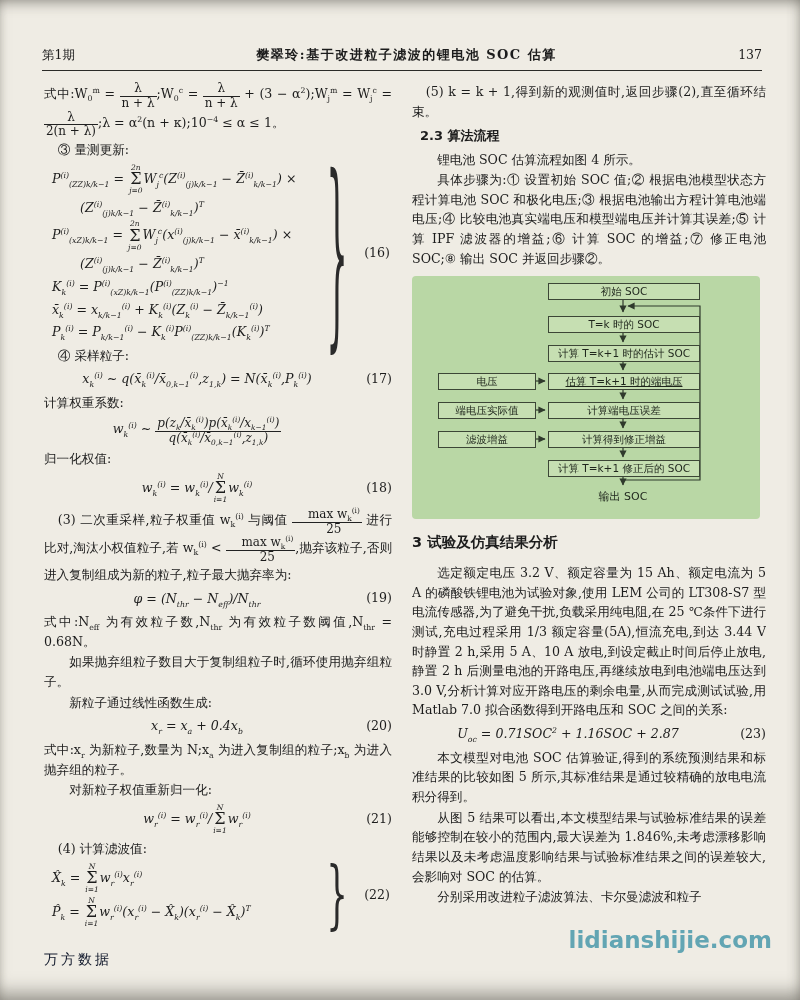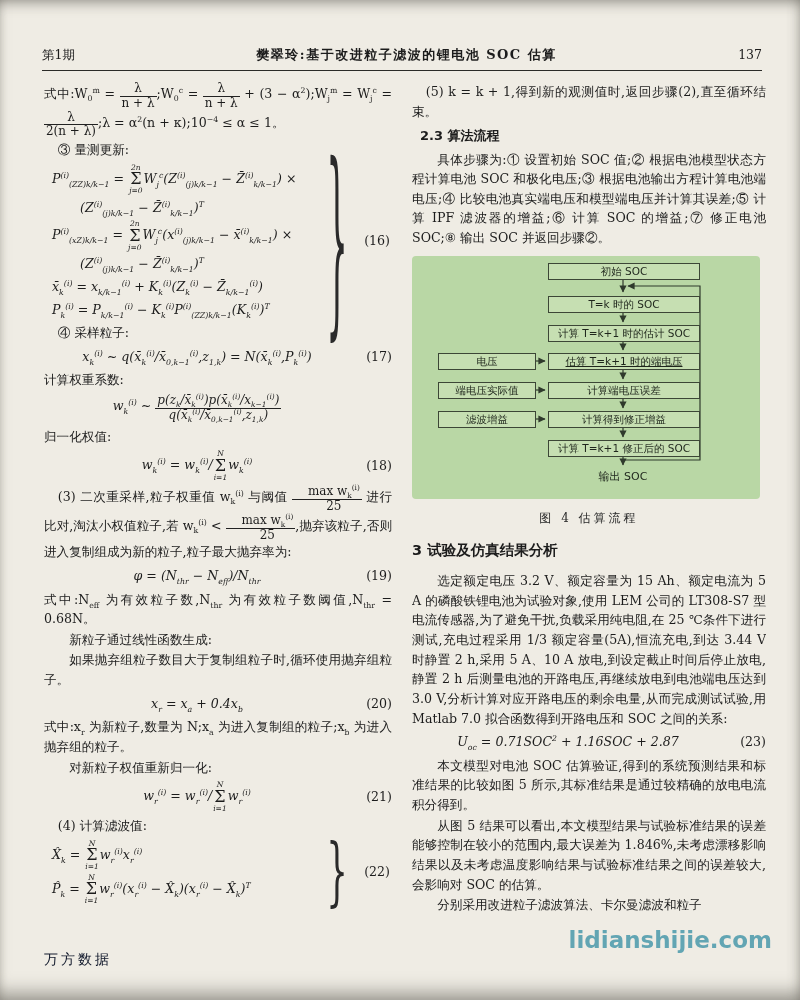--- a/index.html
+++ b/index.html
@@ -81,20 +81,21 @@
             <span class="sg">Σ</span>
             <span class="sb">j=0</span>
           </span>W<sub>j</sub><sup>c</sup>(Z<sup>(i)</sup><sub>(j)k/k−1</sub> − Z̄<sup>(i)</sup><sub>k/k−1</sub>) ×</div>
       <div class="ln cont math">(Z<sup>(i)</sup><sub>(j)k/k−1</sub> − Z̄<sup>(i)</sup><sub>k/k−1</sub>)<sup>T</sup></div>
       <div class="ln math">P<sup>(i)</sup><sub>(xZ)k/k−1</sub> = <span class="sum">
             <span class="st">2n</span>
             <span class="sg">Σ</span>
             <span class="sb">j=0</span>
           </span>W<sub>j</sub><sup>c</sup>(x<sup>(i)</sup><sub>(j)k/k−1</sub> − x̄<sup>(i)</sup><sub>k/k−1</sub>) ×</div>
       <div class="ln cont math">(Z<sup>(i)</sup><sub>(j)k/k−1</sub> − Z̄<sup>(i)</sup><sub>k/k−1</sub>)<sup>T</sup></div>
+      <div class="ln math">K<sub>k</sub><sup>(i)</sup> = P<sup>(i)</sup><sub>(xZ)k/k−1</sub>(P<sup>(i)</sup><sub>(ZZ)k/k−1</sub>)<sup>−1</sup></div>
       <div class="ln math">x̄<sub>k</sub><sup>(i)</sup> = x<sub>k/k−1</sub><sup>(i)</sup> + K<sub>k</sub><sup>(i)</sup>(Z<sub>k</sub><sup>(i)</sup> − Z̄<sub>k/k−1</sub><sup>(i)</sup>)</div>
       <div class="ln math">P<sub>k</sub><sup>(i)</sup> = P<sub>k/k−1</sub><sup>(i)</sup> − K<sub>k</sub><sup>(i)</sup>P<sup>(i)</sup><sub>(ZZ)k/k−1</sub>(K<sub>k</sub><sup>(i)</sup>)<sup>T</sup></div>
       <span class="brace b16">}</span>
       <span class="eqnum">(16)</span>
     </div>
 
     <p class="i1">④ 采样粒子:</p>
 
     <div class="eq">
       <span class="math">x<sub>k</sub><sup>(i)</sup> ∼ q(x̄<sub>k</sub><sup>(i)</sup>/x̄<sub>0,k−1</sub><sup>(i)</sup>,z<sub>1,k</sub>) = N(x̄<sub>k</sub><sup>(i)</sup>,P<sub>k</sub><sup>(i)</sup>)</span>
@@ -120,23 +121,23 @@
 
     <p class="i1">(3) 二次重采样,粒子权重值 w<sub>k</sub><sup>(i)</sup> 与阈值 <span class="frac"><span class="fn">max w<sub>k</sub><sup>(i)</sup></span><span class="fd">25</span></span> 进行比对,淘汰小权值粒子,若 w<sub>k</sub><sup>(i)</sup> &lt; <span class="frac"><span class="fn">max w<sub>k</sub><sup>(i)</sup></span><span class="fd">25</span></span>,抛弃该粒子,否则进入复制组成为新的粒子,粒子最大抛弃率为:</p>
 
     <div class="eq">
       <span class="math">φ = (N<sub>thr</sub> − N<sub>eff</sub>)/N<sub>thr</sub></span>
       <span class="eqnum">(19)</span>
     </div>
 
     <p>式中:N<sub>eff</sub> 为有效粒子数,N<sub>thr</sub> 为有效粒子数阈值,N<sub>thr</sub> = 0.68N。</p>
 
+    <p class="i2">如果抛弃组粒子数目大于复制组粒子时,循环使用抛弃组粒子。</p>
+
     <p class="i2">新粒子通过线性函数生成:</p>
-
-    <p class="i2">如果抛弃组粒子数目大于复制组粒子时,循环使用抛弃组粒子。</p>
 
     <div class="eq">
       <span class="math">x<sub>r</sub> = x<sub>a</sub> + 0.4x<sub>b</sub></span>
       <span class="eqnum">(20)</span>
     </div>
 
     <p>式中:x<sub>r</sub> 为新粒子,数量为 N;x<sub>a</sub> 为进入复制组的粒子;x<sub>b</sub> 为进入抛弃组的粒子。</p>
 
     <p class="i2">对新粒子权值重新归一化:</p>
 
@@ -167,20 +168,21 @@
     </div>
 
   </div>
 
   <div class="col col-r">
 
     <p class="i1">(5) k = k + 1,得到新的观测值时,返回步骤(2),直至循环结束。</p>
 
     <p class="h-sub">2.3  算法流程</p>
 
+    <p class="i2">锂电池 SOC 估算流程如图 4 所示。</p>
 
     <p class="i2">具体步骤为:① 设置初始 SOC 值;② 根据电池模型状态方程计算电池 SOC 和极化电压;③ 根据电池输出方程计算电池端电压;④ 比较电池真实端电压和模型端电压并计算其误差;⑤ 计算 IPF 滤波器的增益;⑥ 计算 SOC 的增益;⑦ 修正电池 SOC;⑧ 输出 SOC 并返回步骤②。</p>
 
     <div class="fig" style="background: rgb(185, 215, 165);">
       <svg class="fc-svg" width="348" height="240" viewBox="0 0 348 240">
         <defs>
           <marker id="ar" markerWidth="7" markerHeight="7" refX="5.5" refY="3" orient="auto">
             <path d="M0,0 L6,3 L0,6 z" fill="#2f3a2c"></path>
           </marker>
         </defs>
@@ -204,21 +206,20 @@
       <div class="fc-box" style="left: 136px; top: 97px; width: 150px; background: rgb(198, 223, 178); text-decoration: underline;">估算 T=k+1 时的端电压</div>
       <div class="fc-box" style="left: 136px; top: 126px; width: 150px; background: rgb(198, 223, 178);">计算端电压误差</div>
       <div class="fc-box" style="left: 136px; top: 155px; width: 150px; background: rgb(198, 223, 178);">计算得到修正增益</div>
       <div class="fc-box" style="left: 136px; top: 184px; width: 150px; background: rgb(198, 223, 178);">计算 T=k+1 修正后的 SOC</div>
       <div class="fc-box" style="left: 26px; top: 97px; width: 96px; background: rgb(198, 223, 178);">电压</div>
       <div class="fc-box" style="left: 26px; top: 126px; width: 96px; background: rgb(198, 223, 178);">端电压实际值</div>
       <div class="fc-box" style="left: 26px; top: 155px; width: 96px; background: rgb(198, 223, 178);">滤波增益</div>
       <div class="fc-out" style="left:136px;top:212px;width:150px">输出 SOC</div>
     </div>
 
-    <div class="figcap">图 4  估算流程</div>
 
     <p class="h-main">3  试验及仿真结果分析</p>
 
     <p class="i2">选定额定电压 3.2 V、额定容量为 15 Ah、额定电流为 5 A 的磷酸铁锂电池为试验对象,使用 LEM 公司的 LT308-S7 型电流传感器,为了避免干扰,负载采用纯电阻,在 25 ℃条件下进行测试,充电过程采用 1/3 额定容量(5A),恒流充电,到达 3.44 V 时静置 2 h,采用 5 A、10 A 放电,到设定截止时间后停止放电,静置 2 h 后测量电池的开路电压,再继续放电到电池端电压达到 3.0 V,分析计算对应开路电压的剩余电量,从而完成测试试验,用 Matlab 7.0 拟合函数得到开路电压和 SOC 之间的关系:</p>
 
     <div class="eq">
       <span class="math">U<sub>oc</sub> = 0.71SOC<sup>2</sup> + 1.16SOC + 2.87</span>
       <span class="eqnum">(23)</span>
     </div>
 

